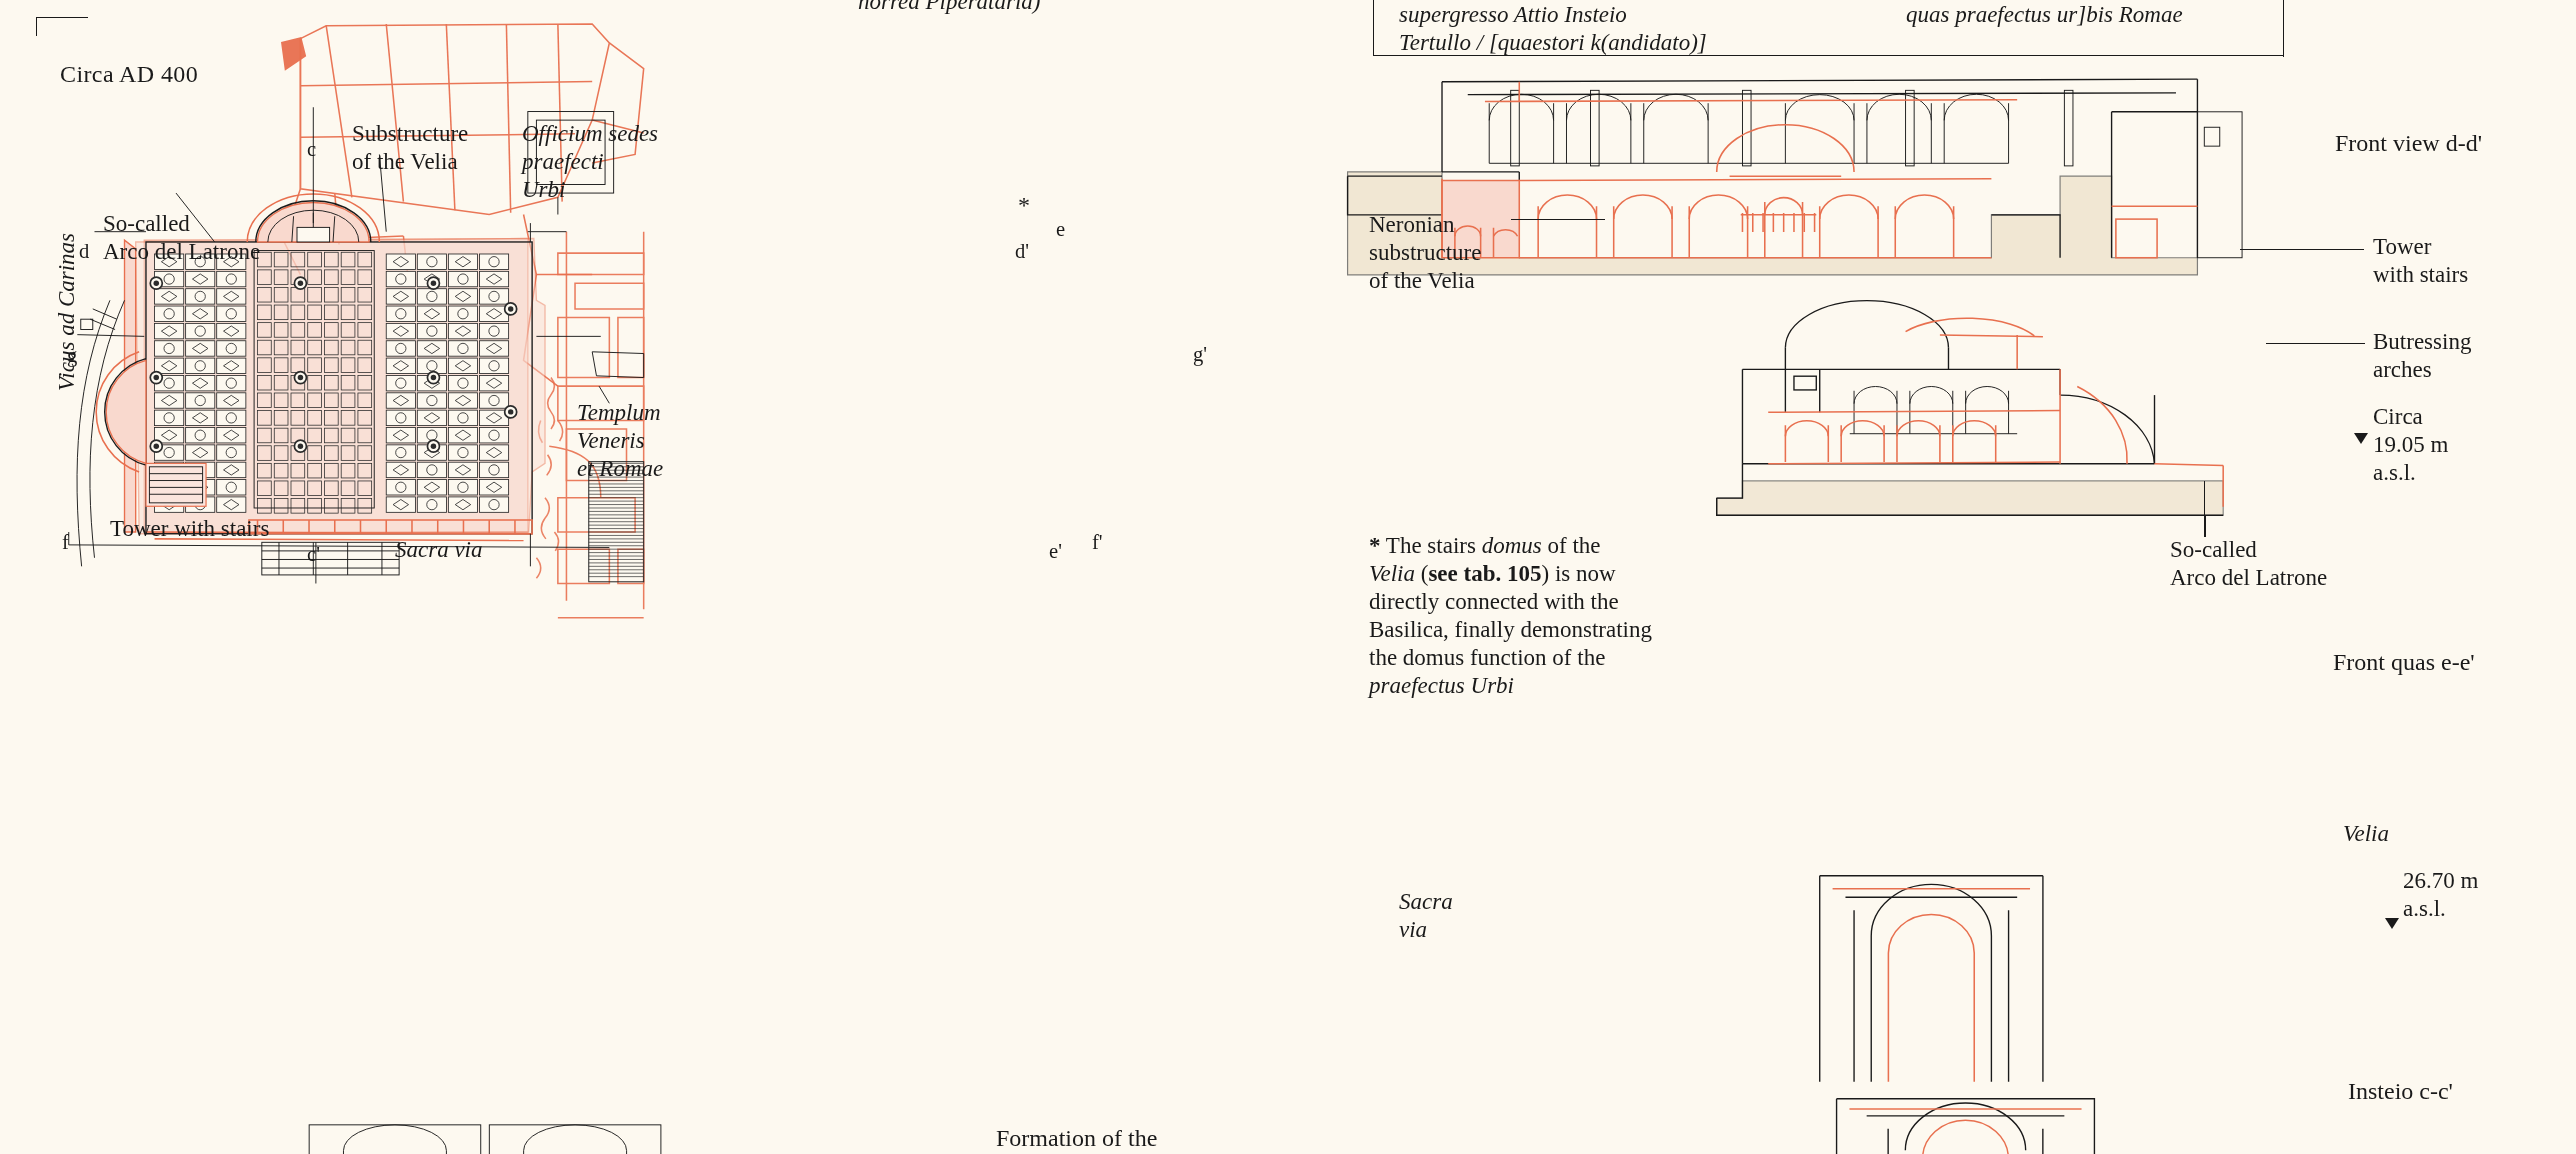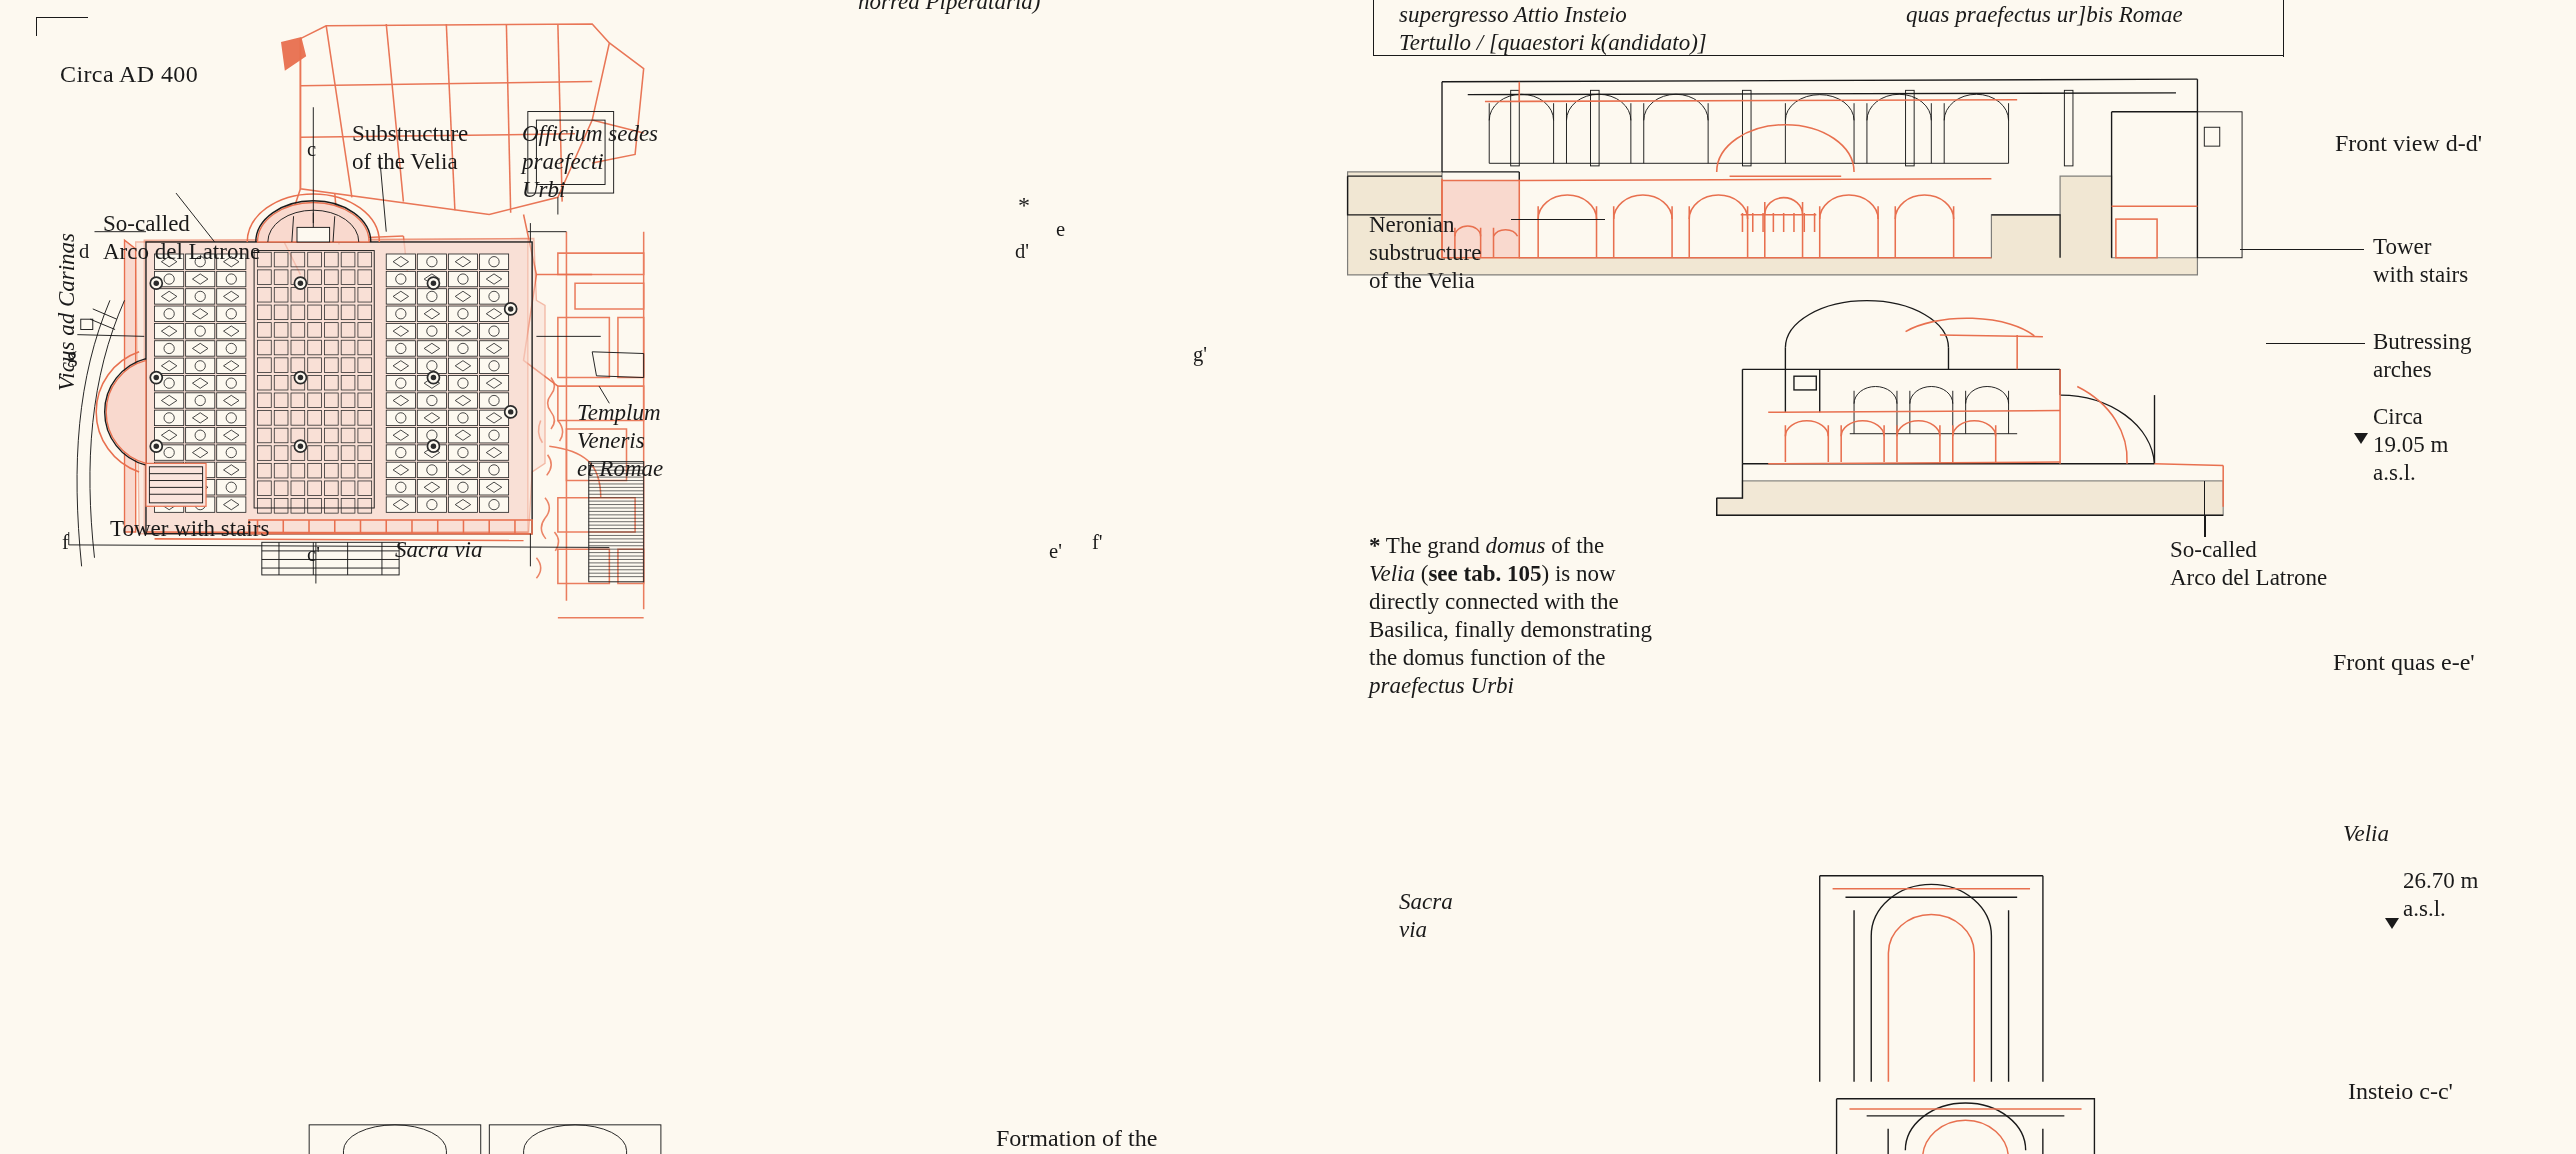--- a/index.html
+++ b/index.html
@@ -802,21 +802,21 @@
   <div class="rule h" style="left:2240px;top:249px;width:124px;"></div>
   <div class="rule h" style="left:2266px;top:343px;width:99px;"></div>
   <div class="rule h" style="left:1511px;top:219px;width:94px;"></div>
   <div class="rule h" style="left:2204px;top:515px;width:1.7px;height:22px;"></div>
   <div class="rule v" style="left:2204px;top:481px;height:53px;"></div>
 
   <div style="position:absolute;left:2354px;top:433px;width:0;height:0;border-left:7.7px solid transparent;border-right:7.7px solid transparent;border-top:11px solid #1a1a1a;"></div>
   <div style="position:absolute;left:2385px;top:918px;width:0;height:0;border-left:7.7px solid transparent;border-right:7.7px solid transparent;border-top:11px solid #1a1a1a;"></div>
 
   <div class="lbl" style="left:1369px;top:532px;width:515px;white-space:normal;">
-    <span style="font-weight:bold;">*</span><span> The grand </span><span class="it" style="font-style:italic">domus</span><span> of  the</span><br>
+    <span style="font-weight:bold;">*</span><span> The stairs </span><span class="it" style="font-style:italic">domus</span><span> of  the</span><br>
     <span style="font-style:italic">Velia</span><span> (</span><span style="font-weight:bold">see tab. 105</span><span>) is now</span><br>
     <span>directly connected with the</span><br>
     <span>Basilica, finally demonstrating</span><br>
     <span>the domus function of the</span><br>
     <span style="font-style:italic">praefectus Urbi</span>
   </div>
 
   <div style="position:absolute;left:292px;top:1116px;width:652px;height:52px;">
     <svg width="652" height="52" viewBox="0 0 760 60">
       <g class="vline2">

